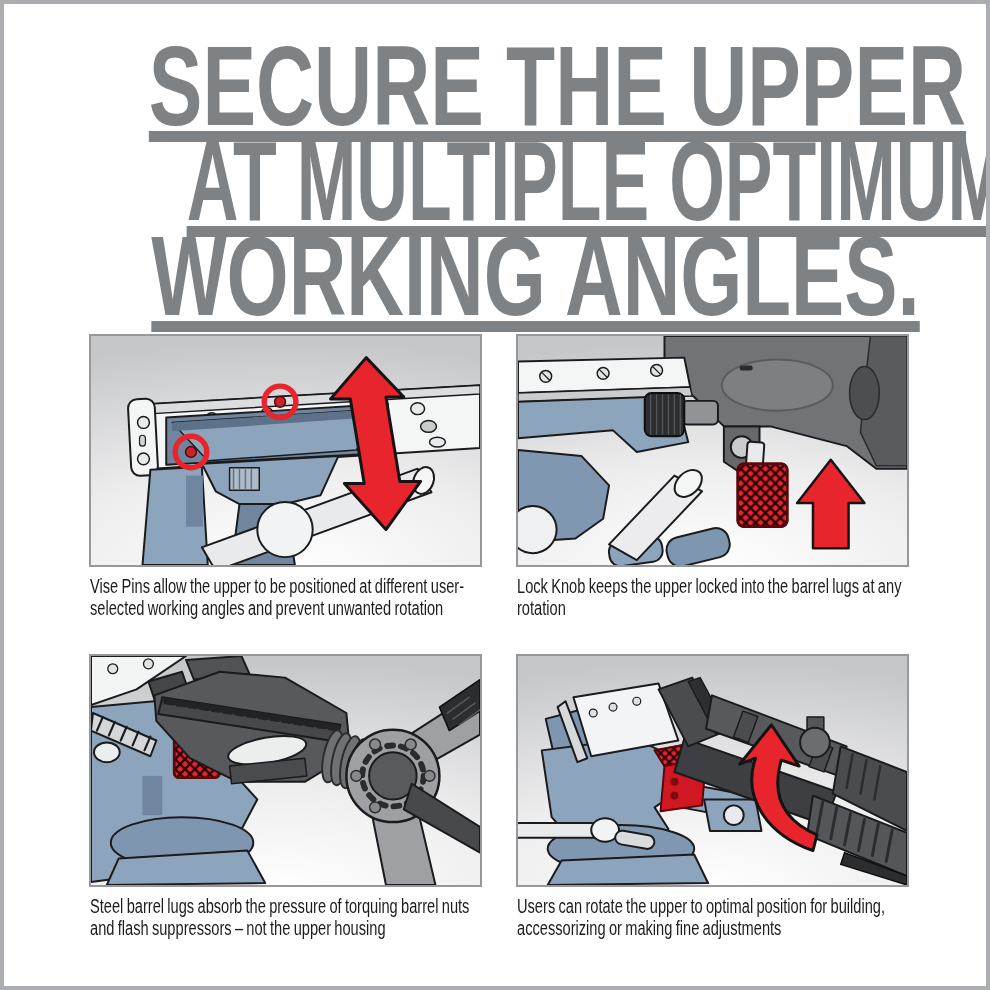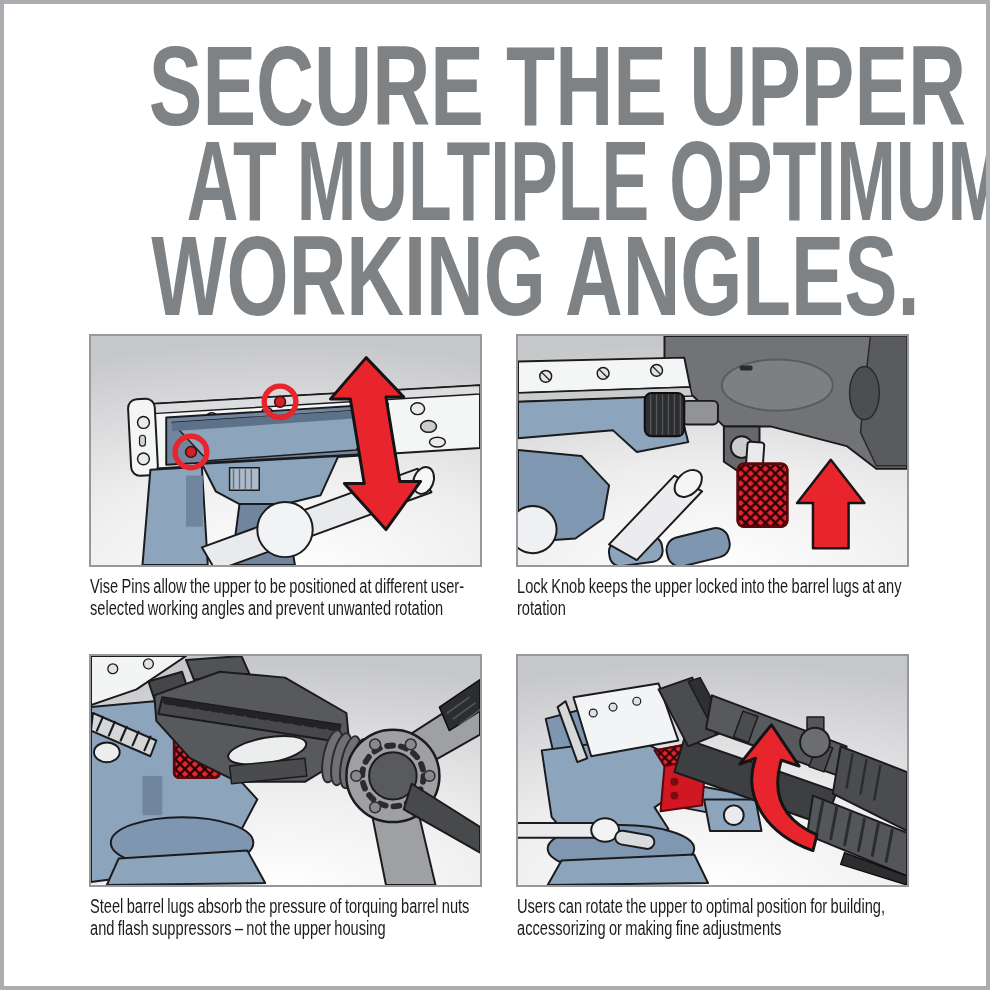--- a/index.html
+++ b/index.html
@@ -2,21 +2,21 @@
 <html><head>
 <meta charset="utf-8">
 <style>
   html,body{margin:0;padding:0;background:#ffffff;}
   body{width:990px;height:990px;position:relative;font-family:"Liberation Sans",sans-serif;}
   .page{position:absolute;inset:0;width:990px;height:990px;box-sizing:border-box;
         border:4px solid #abadb0;background:#ffffff;overflow:hidden;}
 
   
   .headline{position:absolute;top:34px;left:0;right:0;text-align:center;
-            color:#7f8285;font-weight:bold;}
+            color:#7f8285;font-weight:bold;text-decoration:underline;}
   .headline .hl{display:block;font-size:114px;line-height:95px;white-space:nowrap;}
   .hl1{transform:scaleX(.705);}
   .hl2{transform:scaleX(.628);}
   .hl3{transform:scaleX(.700);}
 
   
   .panel{position:absolute;width:393px;height:233px;box-sizing:border-box;
          border:2.5px solid #96989b;
          background:radial-gradient(135% 100% at 50% 102%, #ffffff 0%, #ededee 46%, #c6c7c9 100%);}
   #p1{left:85px;top:330px}

